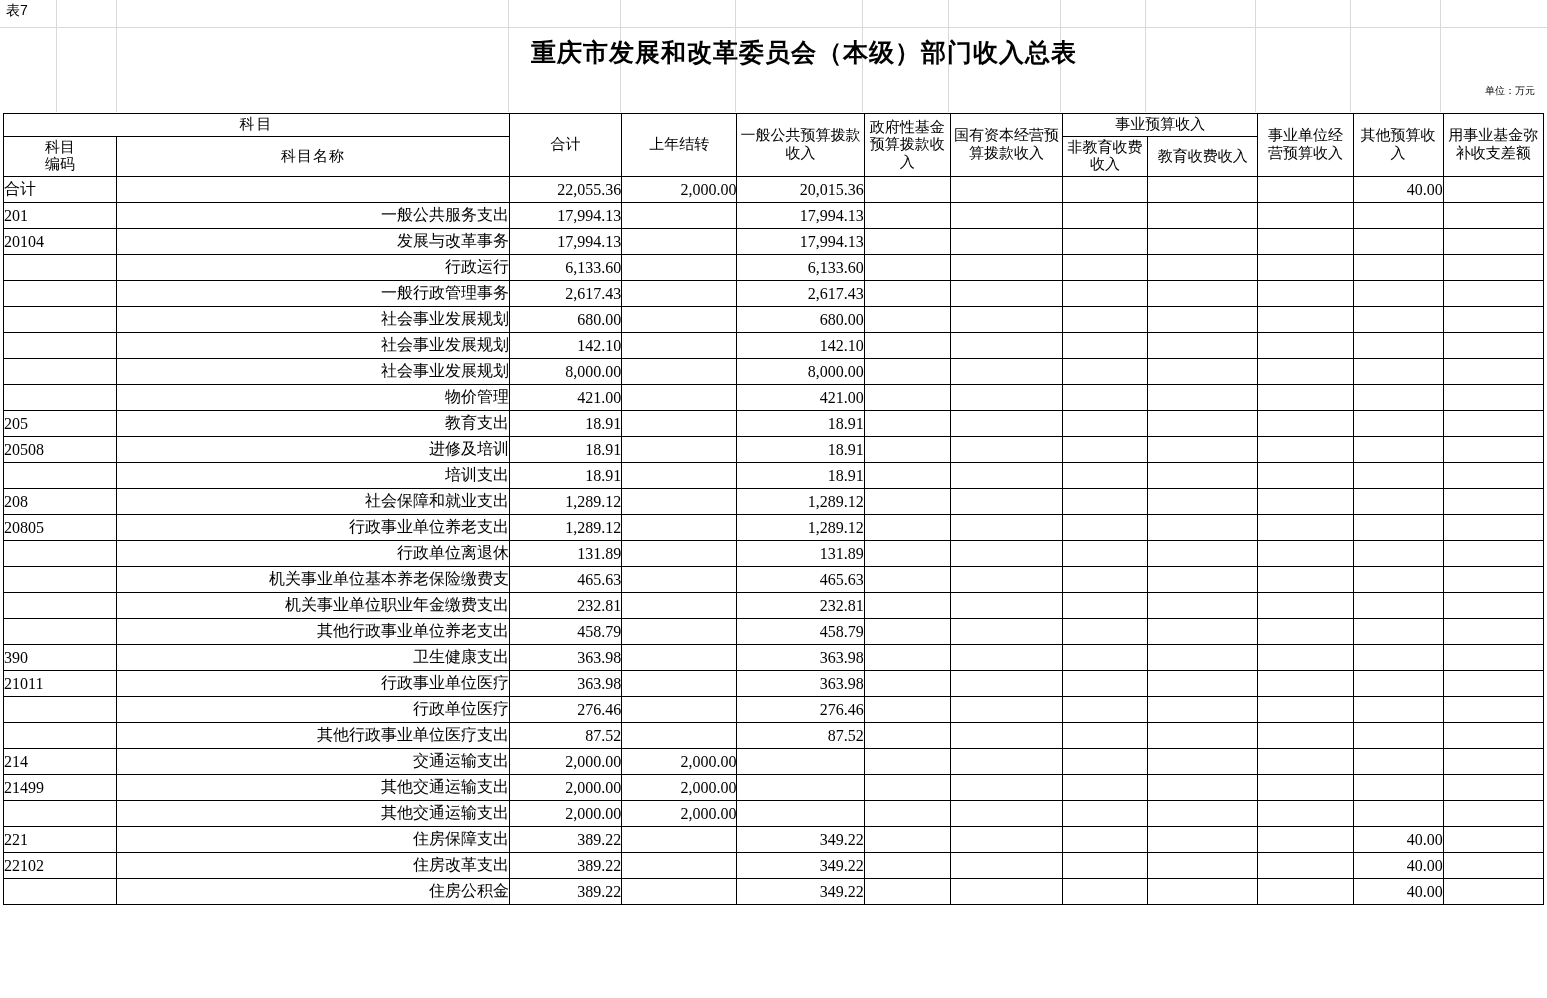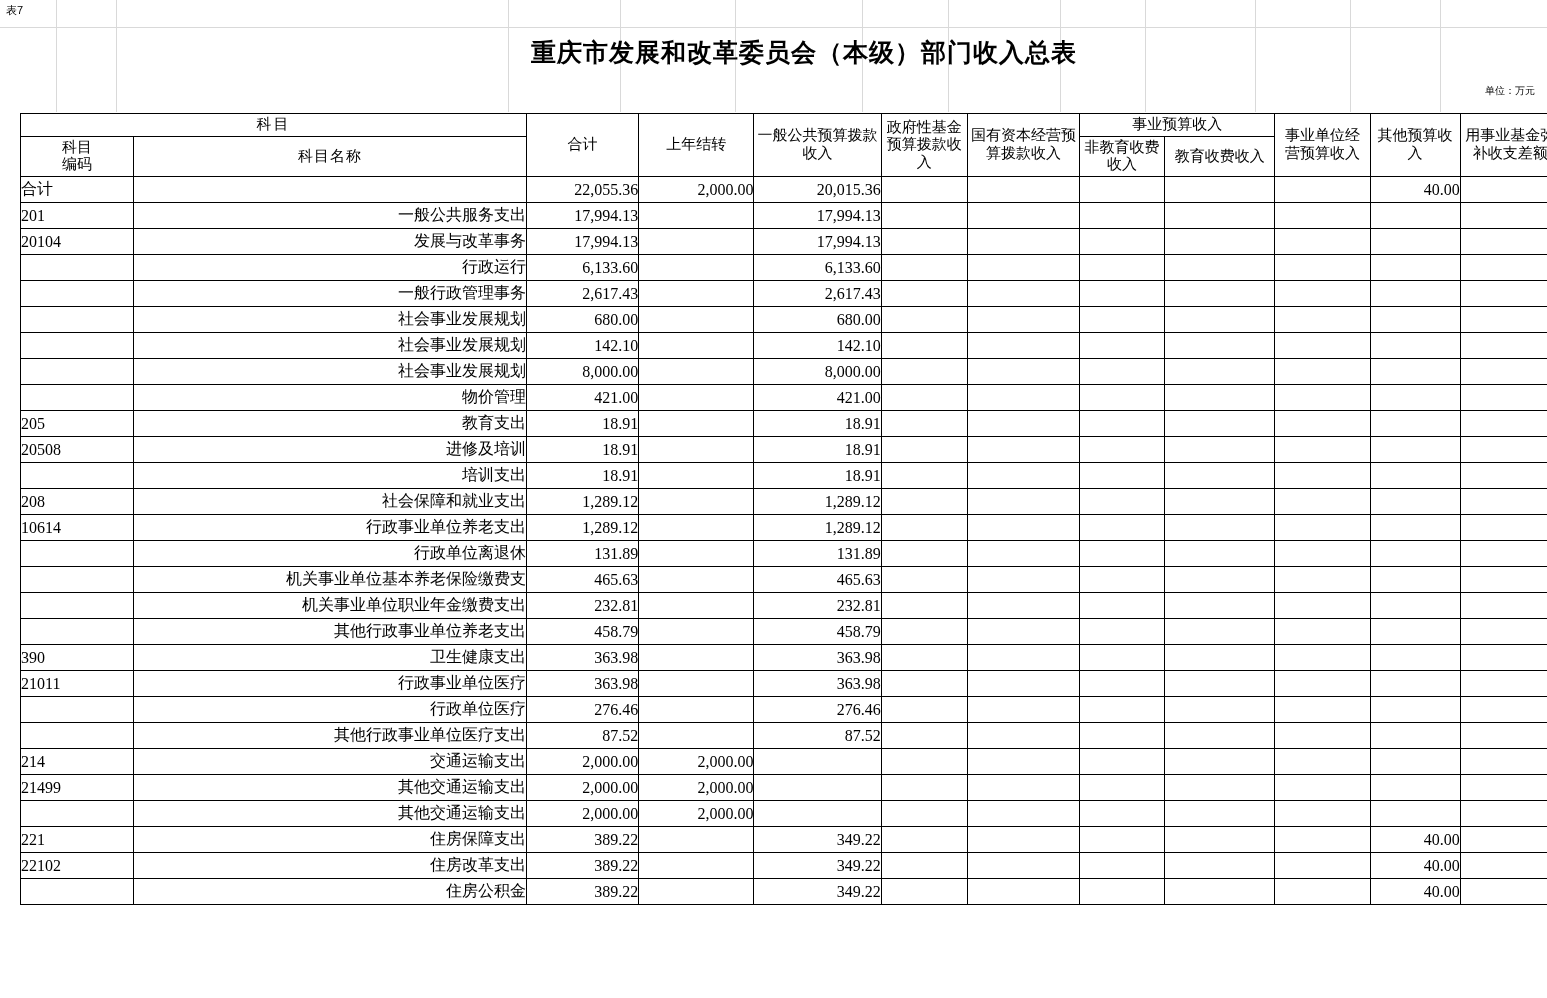--- a/index.html
+++ b/index.html
@@ -35,21 +35,21 @@
     left: 0;
     width: 1547px;
     height: 1px;
     background: #d9d9d9;
   }
 
   .tag-label {
     position: absolute;
     left: 6px;
     top: 3px;
-    font-size: 11px;
+    font-size: 14px;
     line-height: 14px;
   }
 
   .doc-title {
     position: absolute;
     top: 36px;
     left: 0;
     width: 1536px;
     text-align: center;
     font-size: 25px;
@@ -63,21 +63,21 @@
     position: absolute;
     top: 84px;
     right: 12px;
     font-size: 10px;
   }
 
   
   .table-wrap {
     position: absolute;
     top: 113px;
-    left: 20px;
+    left: 3px;
     width: 1243px;
   }
   table.budget {
     border-collapse: collapse;
     table-layout: fixed;
     width: 1541px;
     font-size: 15px;
   }
   table.budget th,
   table.budget td {
@@ -384,21 +384,21 @@
           <td class="num">1,289.12</td>
           <td class="num"></td>
           <td class="num"></td>
           <td class="num"></td>
           <td class="num"></td>
           <td class="num"></td>
           <td class="num"></td>
           <td class="num"></td>
         </tr>
         <tr>
-          <td class="code code-lvl1">10614</td>
+          <td class="code code-lvl1">20805</td>
           <td class="name lvl1">行政事业单位养老支出</td>
           <td class="num">1,289.12</td>
           <td class="num"></td>
           <td class="num">1,289.12</td>
           <td class="num"></td>
           <td class="num"></td>
           <td class="num"></td>
           <td class="num"></td>
           <td class="num"></td>
           <td class="num"></td>

